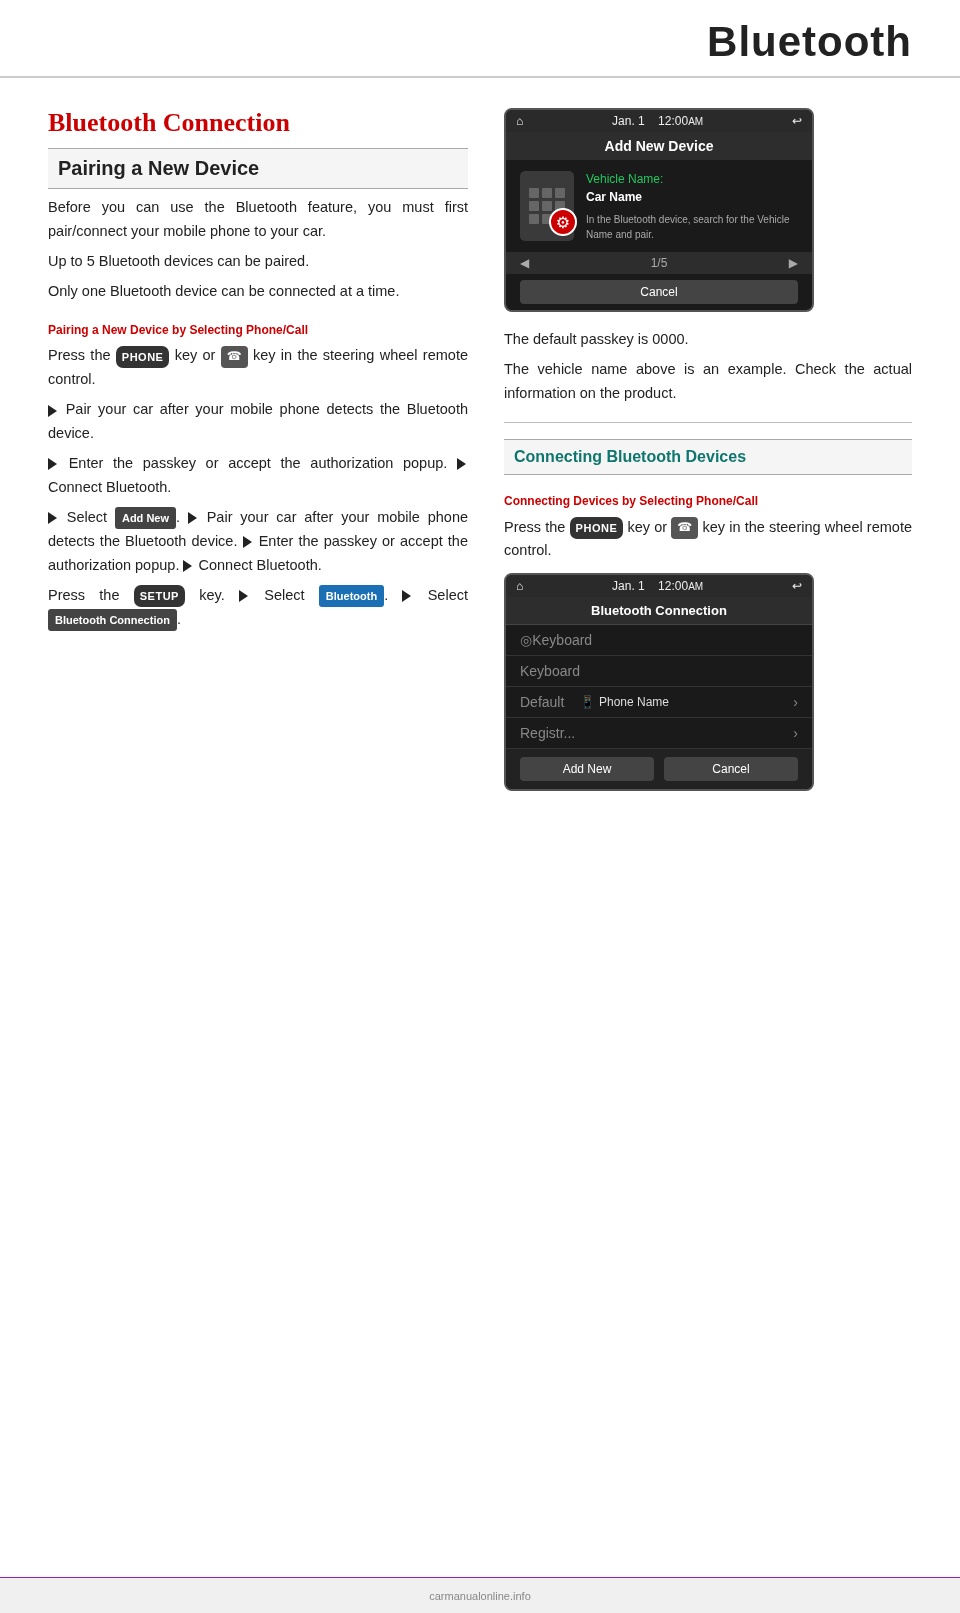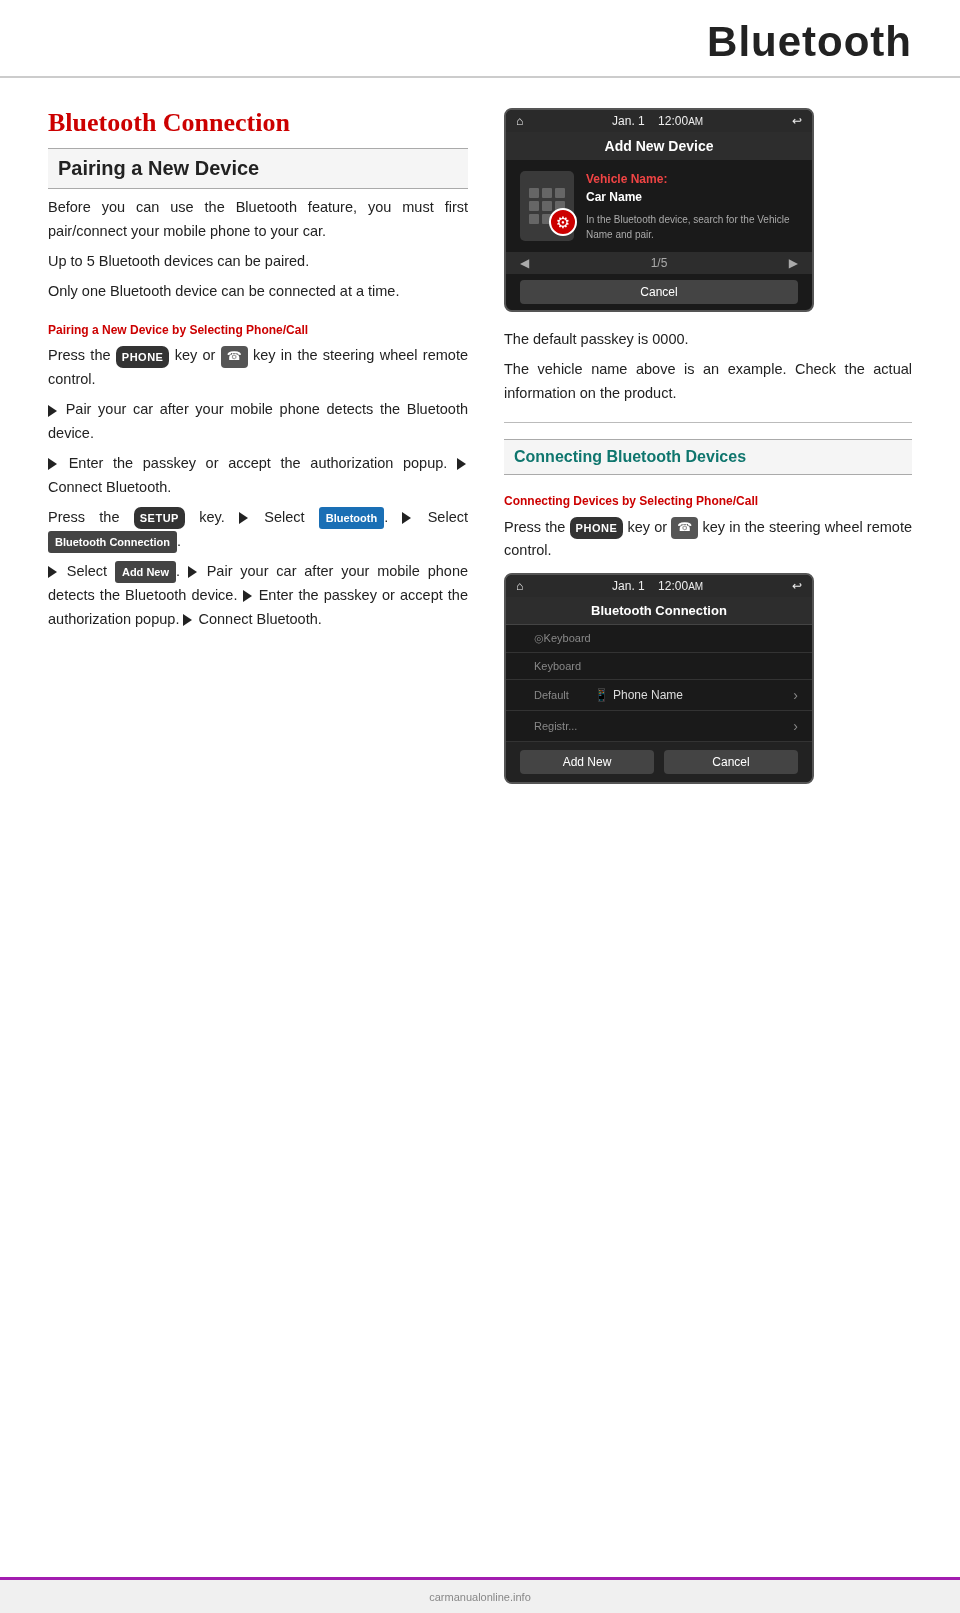--- a/index.html
+++ b/index.html
@@ -256,24 +256,23 @@
     .screen2-row {
       display: flex;
       align-items: center;
       padding: 7px 14px;
       border-bottom: 1px solid #333;
       color: #ccc;
       font-size: 12px;
     }
     .screen2-row-label {
       color: #888;
-      font-size: 11px;
+      font-size: 14px;
       width: 60px;
       flex-shrink: 0;
-      margin-left: 14px;
     }
     .screen2-row-value {
       color: #ddd;
       flex: 1;
       display: flex;
       align-items: center;
       gap: 4px;
     }
     .screen2-chevron {
       margin-left: auto;
@@ -325,21 +324,21 @@
     }
 
     
     .footer-bar {
       position: absolute;
       bottom: 0;
       left: 0;
       right: 0;
       height: 36px;
       background: #f0f0f0;
-      border-top: 3px solid #a21caf;
+      border-top: 1px solid #a21caf;
       display: flex;
       align-items: center;
       justify-content: center;
       font-size: 11px;
       color: #888;
     }
 
     .phone-call-icon {
       display: inline-block;
       background: #555;
@@ -382,24 +381,24 @@
         Press the <span class="key-btn">PHONE</span> key or 
         <span class="phone-call-icon">☎</span> key in the steering wheel remote control.
       </p>
       <p><span class="arrow-tri"></span> Pair your car after your mobile phone detects the Bluetooth device.</p>
       <p><span class="arrow-tri"></span> Enter the passkey or accept the authorization popup. <span class="arrow-tri"></span> Connect Bluetooth.</p>
     </div>
 
 
     <div class="body-text">
       <p>
-        Press the <span class="key-btn">SETUP</span> key. <span class="arrow-tri"></span> Select <span class="key-blue">Bluetooth</span>. <span class="arrow-tri"></span> Select <span class="key-dark">Bluetooth Connection</span>.
+        <span class="arrow-tri"></span> Select <span class="key-dark">Add New</span>. <span class="arrow-tri"></span> Pair your car after your mobile phone detects the Bluetooth device. <span class="arrow-tri"></span> Enter the passkey or accept the authorization popup. <span class="arrow-tri"></span> Connect Bluetooth.
       </p>
       <p>
-        <span class="arrow-tri"></span> Select <span class="key-dark">Add New</span>. <span class="arrow-tri"></span> Pair your car after your mobile phone detects the Bluetooth device. <span class="arrow-tri"></span> Enter the passkey or accept the authorization popup. <span class="arrow-tri"></span> Connect Bluetooth.
+        Press the <span class="key-btn">SETUP</span> key. <span class="arrow-tri"></span> Select <span class="key-blue">Bluetooth</span>. <span class="arrow-tri"></span> Select <span class="key-dark">Bluetooth Connection</span>.
       </p>
     </div>
 
   </div>
 
   <div class="right-col">
 
     <div class="screen-mockup">
       <div class="screen-topbar">
         <span>⌂</span>
@@ -420,21 +419,21 @@
               <div class="phone-dot"></div>
               <div class="phone-dot"></div>
               <div class="phone-dot"></div>
             </div>
             <div style="position:absolute;bottom:-12px;right:-12px;">
               <div class="gear-circle">⚙</div>
             </div>
           </div>
         </div>
         <div class="screen-right-text">
-          <div style="color:#ef4444;font-weight:bold;font-size:12px;">Vehicle Name:</div>
+          <div style="color:#22c55e;font-weight:normal;font-size:12px;">Vehicle Name:</div>
           <div style="color:#fff;font-weight:bold;font-size:12px;">Car Name</div>
           <div style="margin-top:6px;font-size:10px;color:#aaa;">In the Bluetooth device, search for the Vehicle Name and pair.</div>
         </div>
       </div>
       <div class="screen-nav">
         <span>◀</span>
         <span>1/5</span>
         <span>▶</span>
       </div>
       <div class="screen-cancel-btn">Cancel</div>

